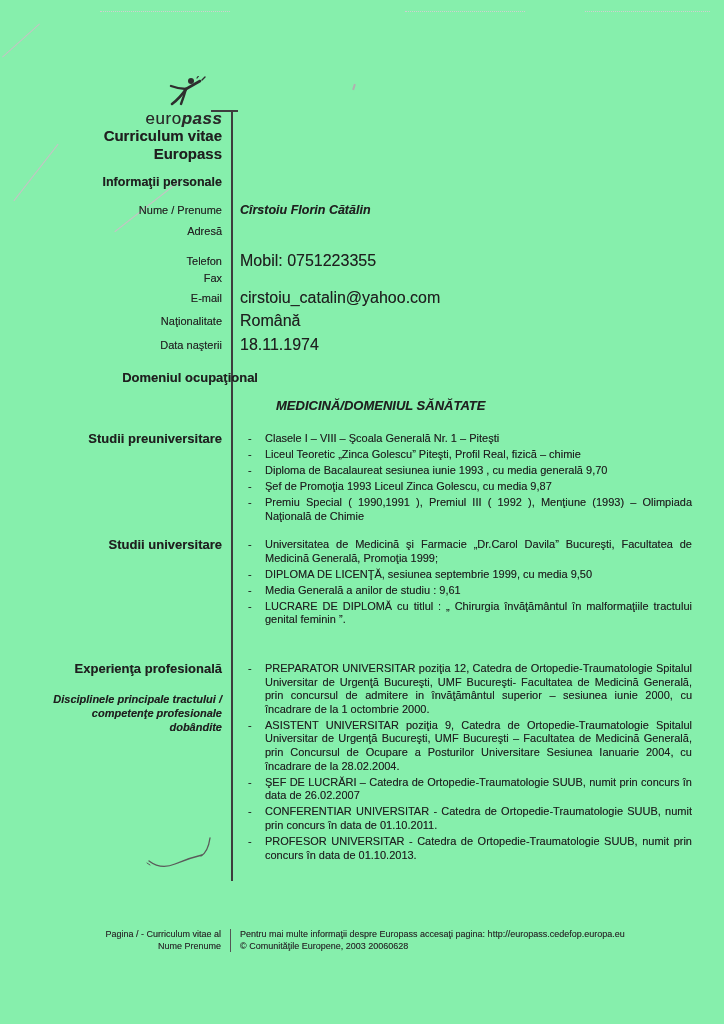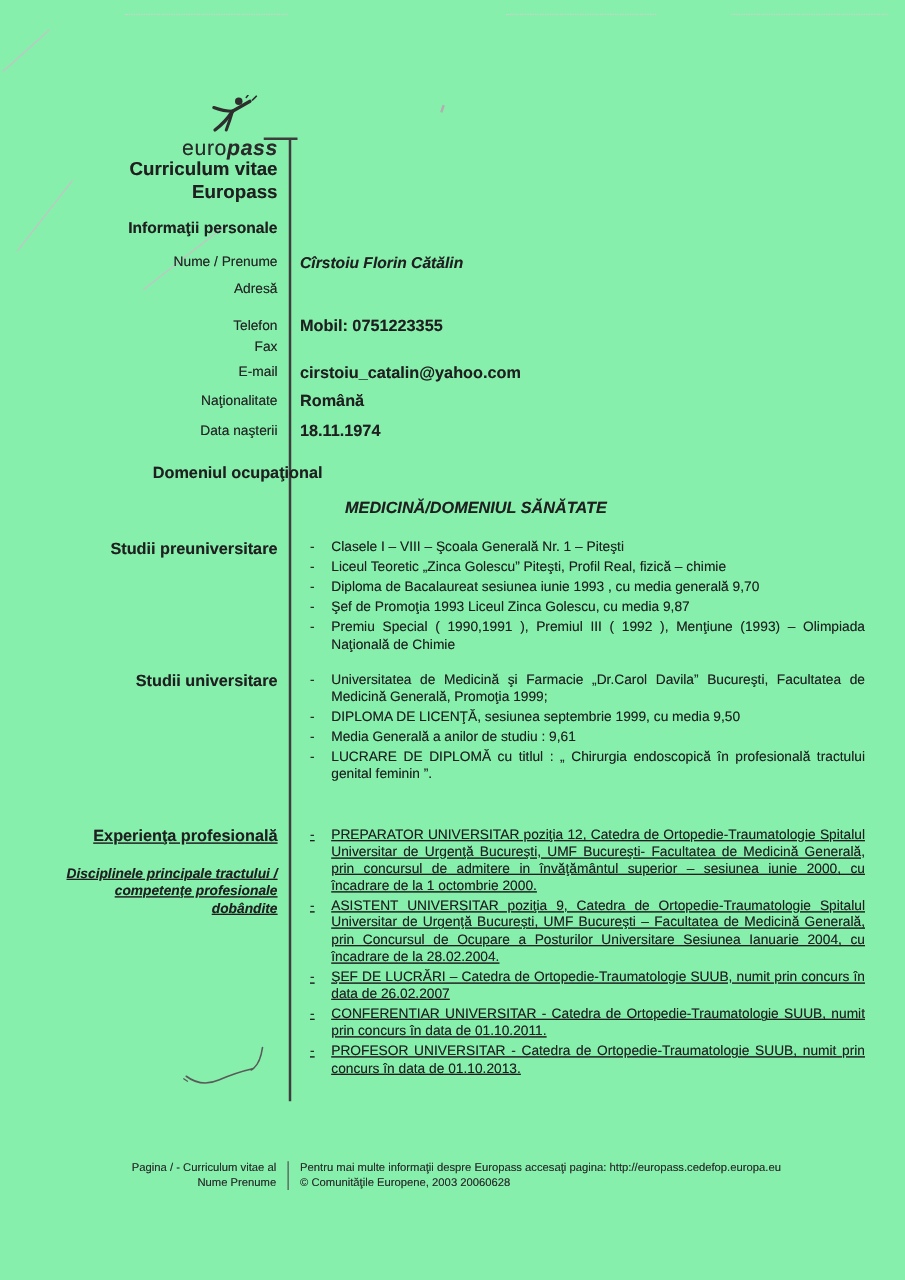--- a/index.html
+++ b/index.html
@@ -24,37 +24,37 @@
 
   
   .leftcol { position:absolute; left:0; width:222px; text-align:right; }
   #title { top:127px; font-size:15px; font-weight:bold; line-height:18px; }
   #personal-heading { top:175px; font-size:12.5px; font-weight:bold; }
 
   
   #personal-fields { position:absolute; left:0; top:203px; width:710px; }
   .prow { display:grid; grid-template-columns:222px 1fr; }
   .plabel { text-align:right; font-size:11px; line-height:14px; color:#242424; }
-  .pvalue { padding-left:18px; font-size:13px; line-height:14px;font-weight:bold; }
+  .pvalue { padding-left:18px; font-size:16px; line-height:14px; }
   .prow.name .pvalue { font-weight:bold; font-style:italic; font-size:12.5px; line-height:15px; }
   .prow:nth-child(1){ margin-bottom:6px; }
   .prow:nth-child(2){ margin-bottom:5px; }
   .prow:nth-child(3){ margin-bottom:3px;margin-top:16px; }
   .prow:nth-child(4){ margin-bottom:6px; }
   .prow:nth-child(5){ margin-bottom:9px; }
   .prow:nth-child(6){ margin-bottom:10px; }
 
   
   #domain-row { position:absolute; left:0; top:370px; width:710px; display:grid; grid-template-columns:222px 1fr;padding-left:36px; }
   #domain-row .dlabel { text-align:right; font-size:13px; font-weight:bold; line-height:15px; }
   #domain-row .dvalue { padding-left:18px; font-size:13px; font-weight:bold; font-style:italic; line-height:15px;margin-top:28px; }
 
   
   .section { position:absolute; left:0; width:724px; display:grid; grid-template-columns:222px 1fr; }
-  #sec-0 { top:431px; } #sec-1 { top:537px; } #sec-2 { top:661px;text-decoration:underline; }
+  #sec-0 { top:431px; } #sec-1 { top:537px; } #sec-2 { top:661px; }
   .sec-heading { text-align:right; font-size:13px; font-weight:bold; line-height:15px; }
   .sec-sub { margin-top:16px; margin-left:auto; width:185px; font-size:11px; font-weight:bold; font-style:italic; line-height:14px; text-align:right; }
   .sec-items { padding:1px 32px 0 26px; }
   .item { display:grid; grid-template-columns:17px 1fr; font-size:11px; line-height:13.6px; margin-bottom:2.5px; text-align:justify; }
   .item::before { content:"-"; }
 
   
   #signature { position:absolute; left:146px; top:835px; }
 
   
@@ -172,21 +172,21 @@
       <div class="item">
           <span>Universitatea de Medicină şi Farmacie „Dr.Carol Davila” Bucureşti, Facultatea de Medicină Generală, Promoţia 1999;</span>
         </div>
       <div class="item">
           <span>DIPLOMA DE LICENŢĂ, sesiunea septembrie 1999, cu media 9,50</span>
         </div>
       <div class="item">
           <span>Media Generală a anilor de studiu : 9,61</span>
         </div>
       <div class="item">
-          <span>LUCRARE DE DIPLOMĂ cu titlul : „ Chirurgia endoscopică în profesională tractului genital feminin ”.</span>
+          <span>LUCRARE DE DIPLOMĂ cu titlul : „ Chirurgia învăţământul în malformaţiile tractului genital feminin ”.</span>
         </div>
     </div>
   </div>
 
   <div class="section" id="sec-2">
     <div>
       <div class="sec-heading">Experienţa profesională</div>
       <div class="sec-sub">Disciplinele principale tractului / competenţe profesionale dobândite</div>
     </div>
     <div class="sec-items">

